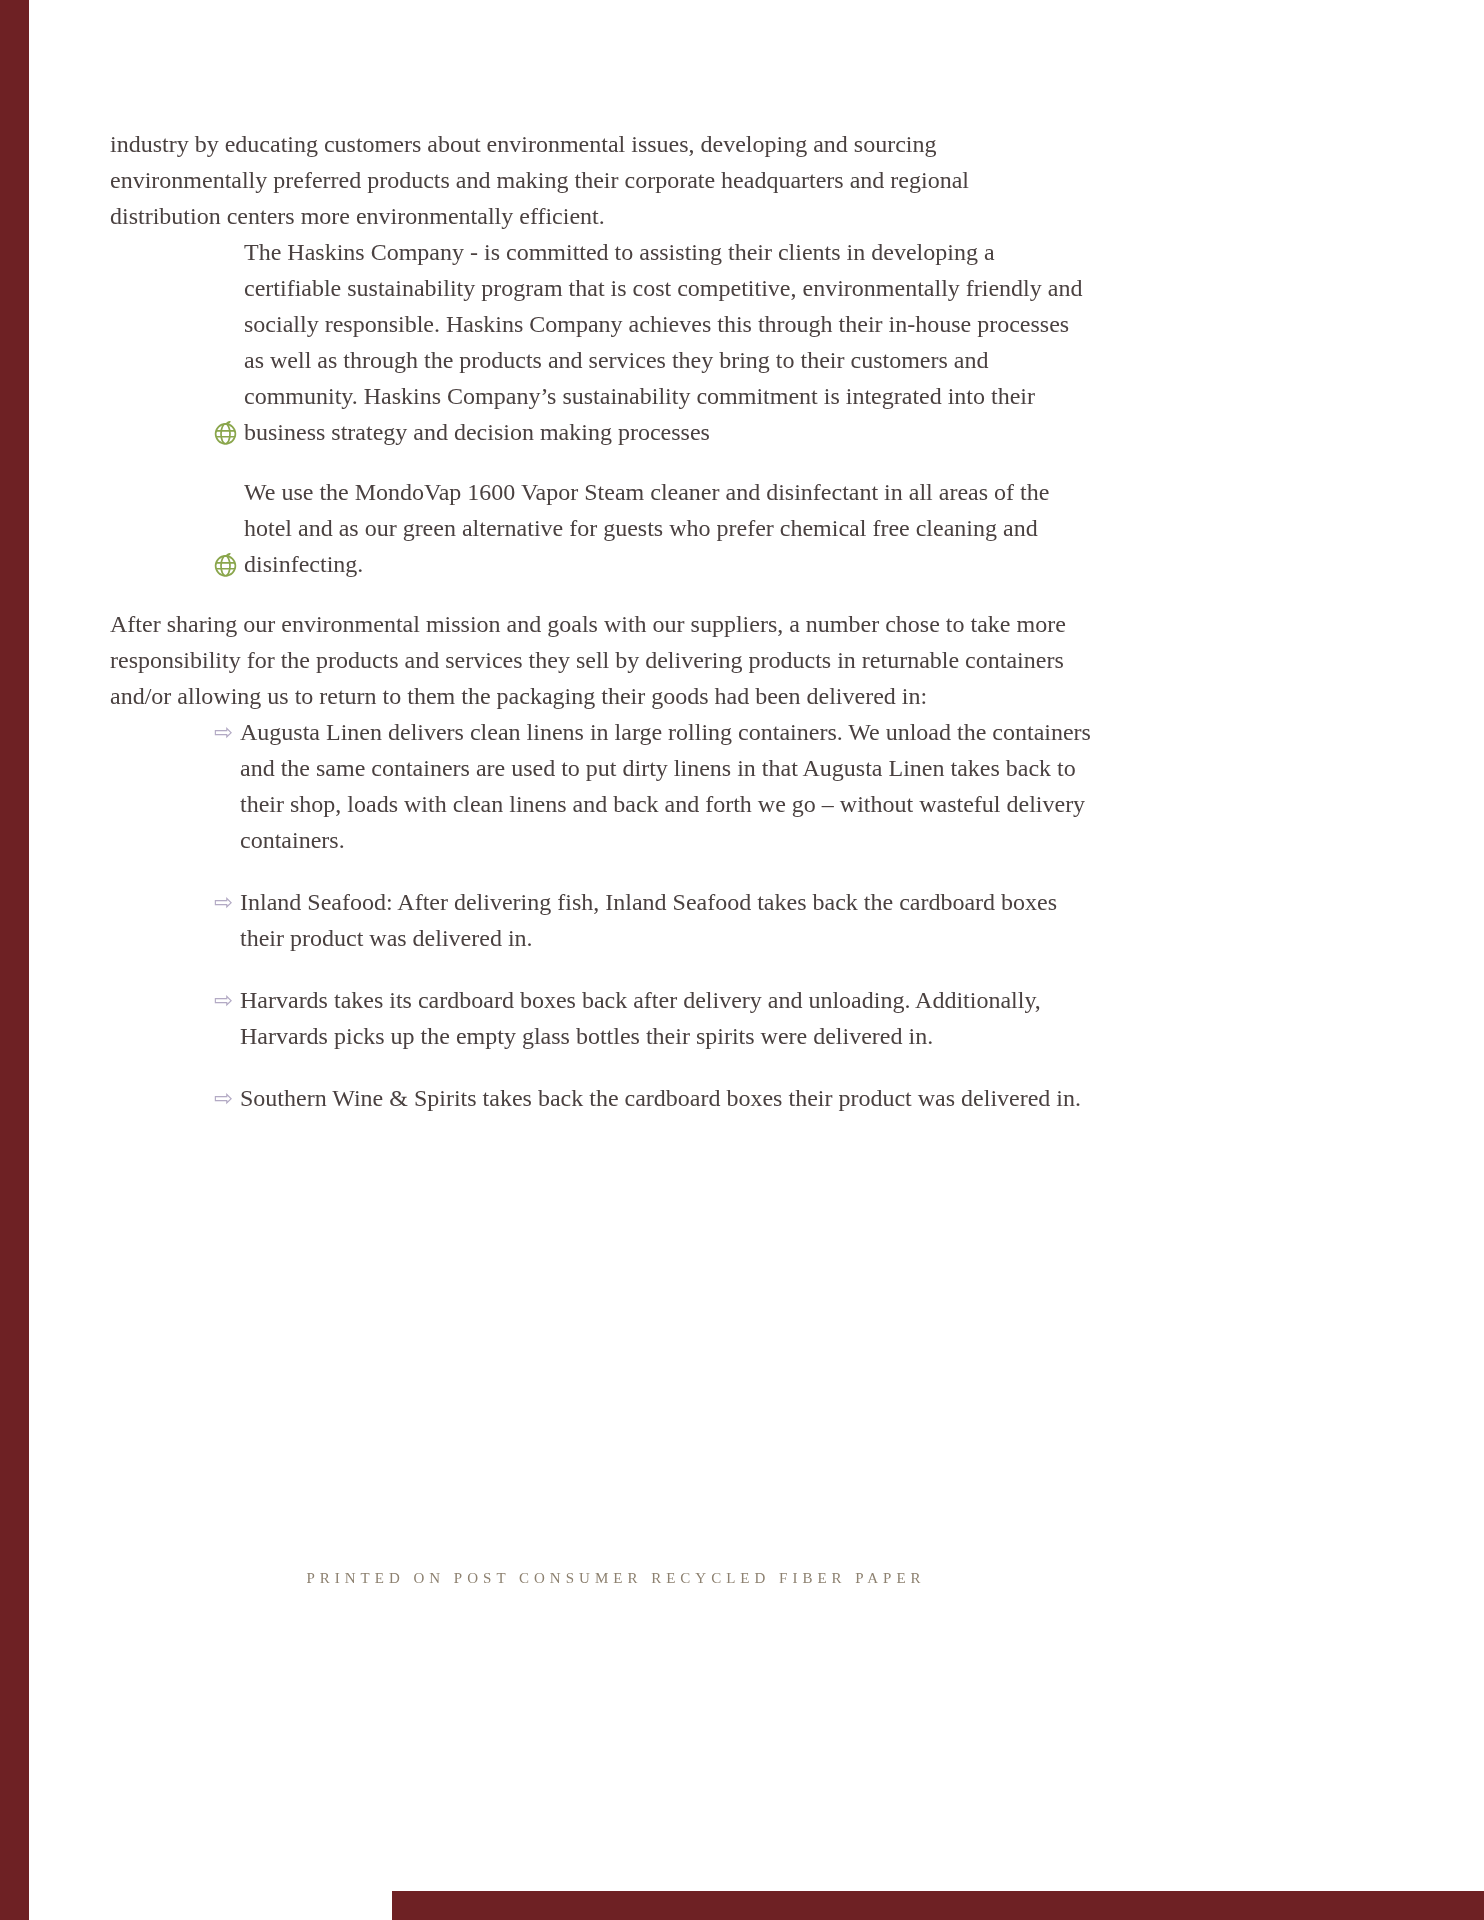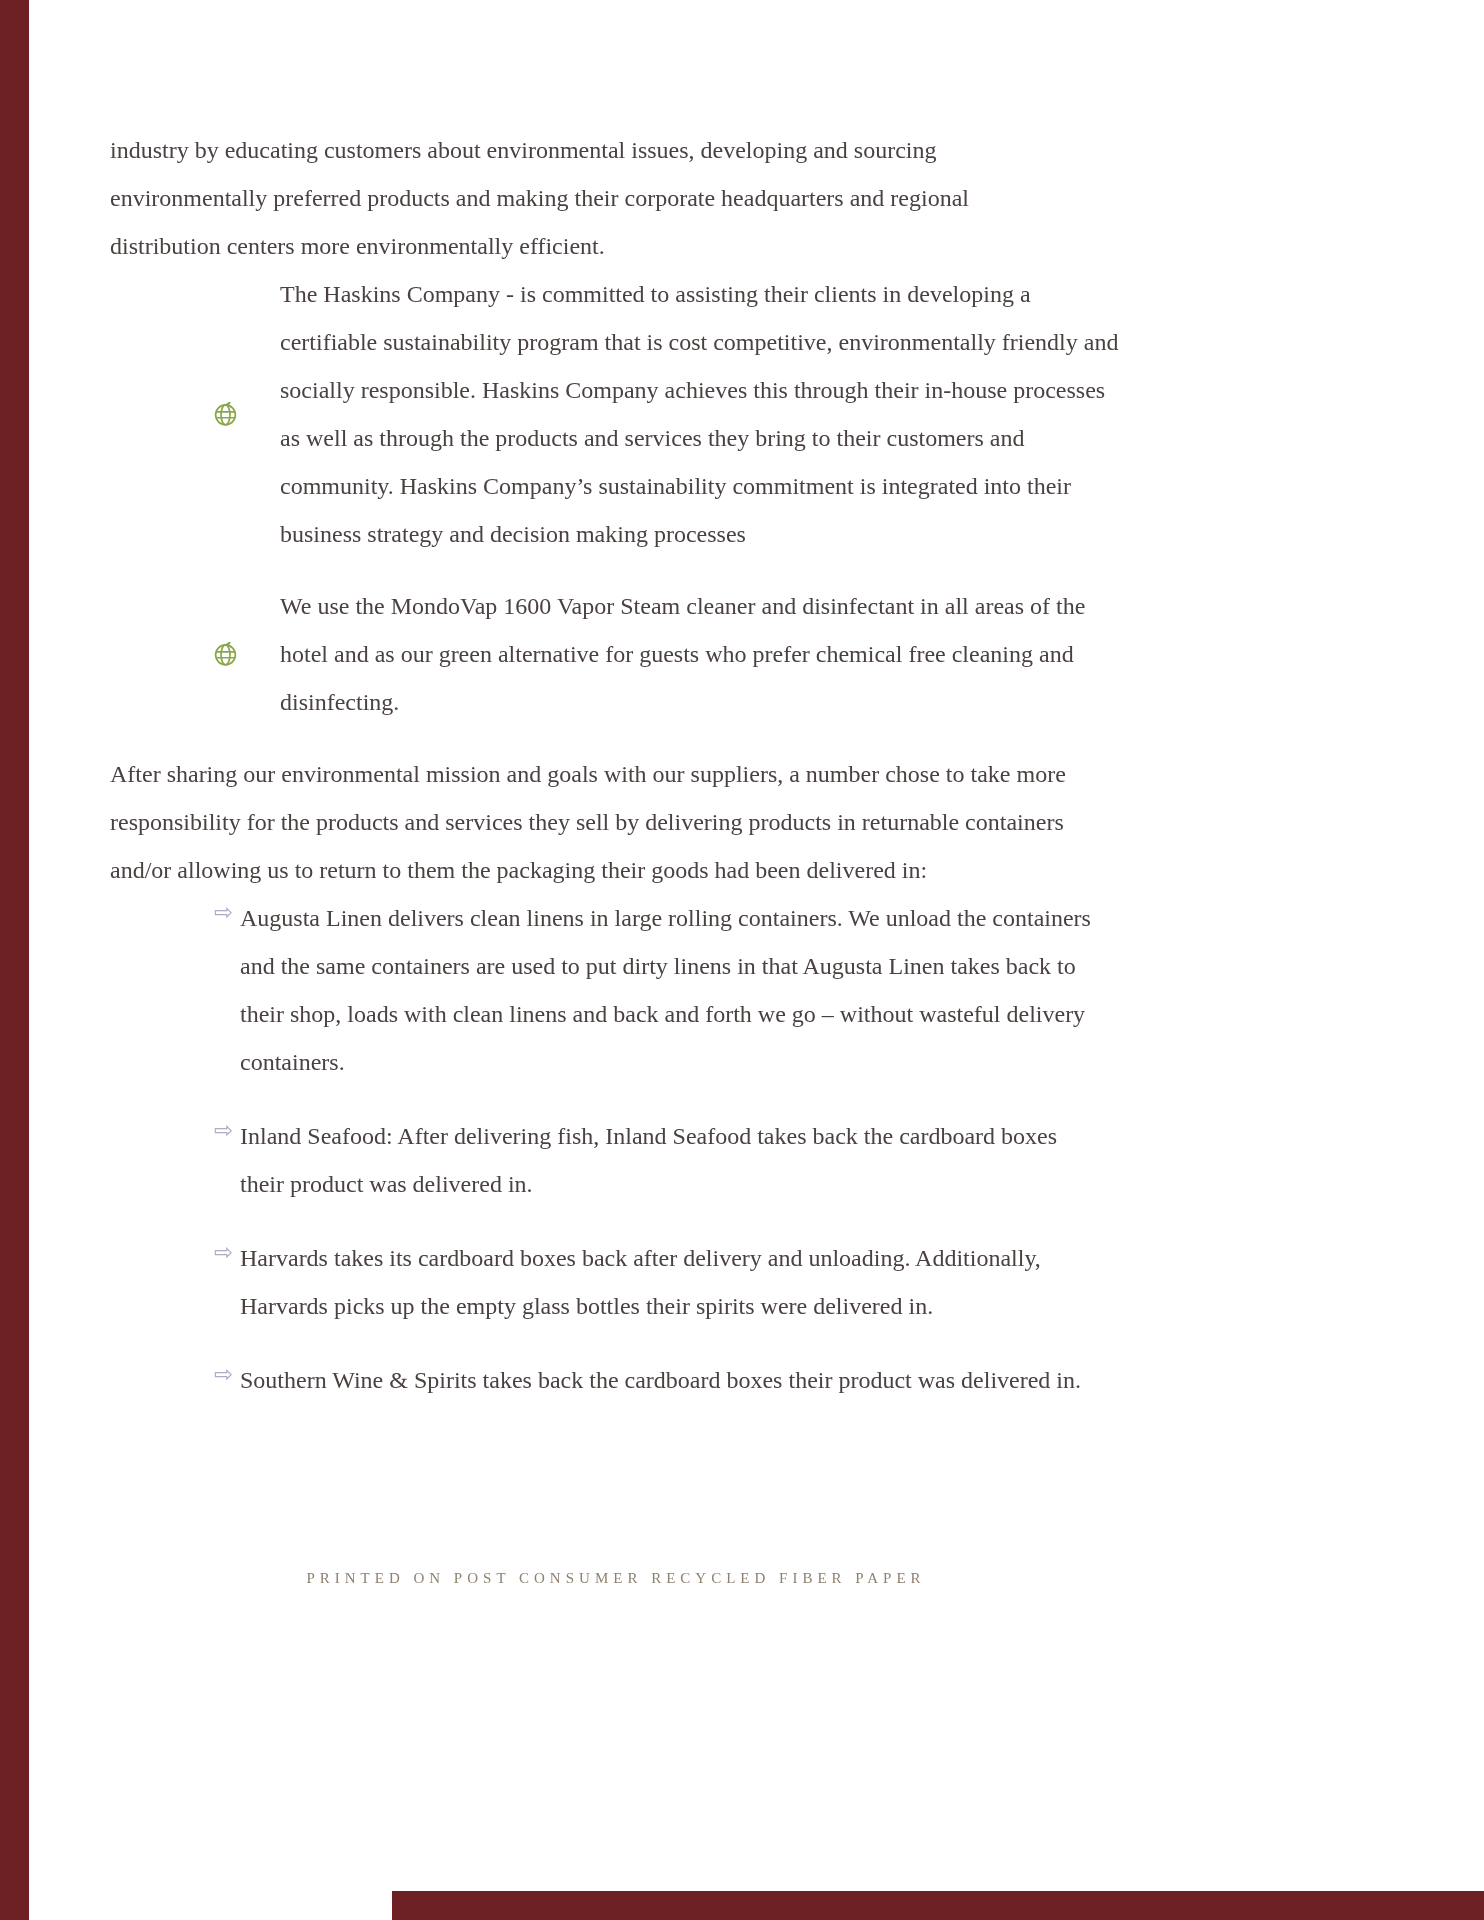--- a/index.html
+++ b/index.html
@@ -20,33 +20,32 @@
   .bottombar {
     position:absolute; left:392px; right:0; bottom:0;
     height:29px;
     background:#6e2124;
   }
   .content {
     position:absolute;
     left:110px; top:126px;
     width:1012px;
   }
-  .content p { margin:0; font-size:24px; line-height:48px; }
+  .content p { margin:0; font-size:24px; line-height:36px; }
 
   .para-cont {
     margin-left:150px;
     width:862px;
     margin-bottom:20px;
   }
   .globe-item {
     display:flex;
-    align-items:center;
+    align-items:flex-end;
     margin-left:102px;
     margin-bottom:24px;
-    gap:36px;
   }
   .globe-ico {
     flex:0 0 32px;
     padding-top:3px;
   }
   .globe-item p { width:848px; }
 
   .section-title {
     font-size:50px;
     font-weight:400;

